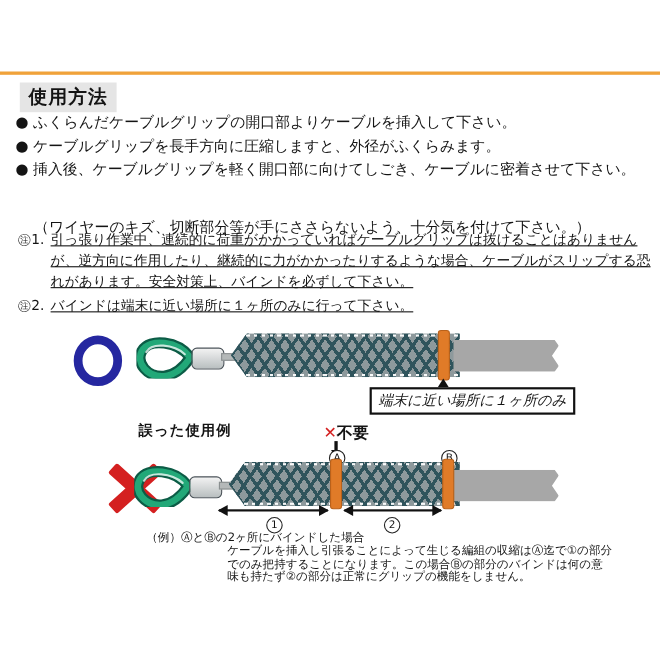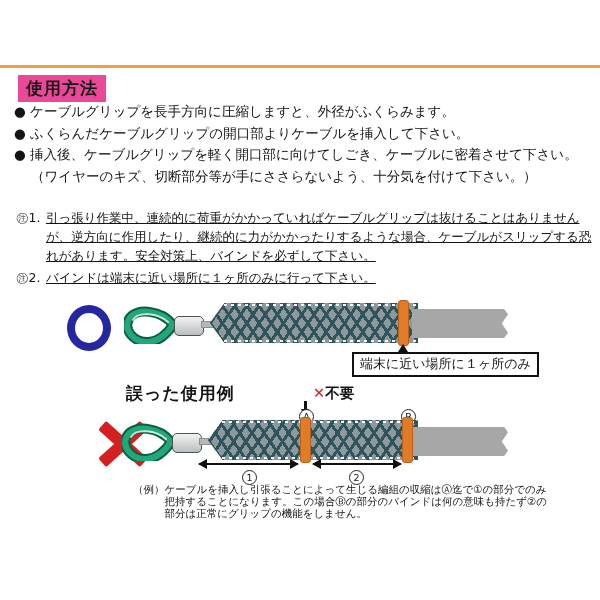--- a/index.html
+++ b/index.html
@@ -1,28 +1,28 @@
 <!DOCTYPE html>
 <html><head>
 <meta charset="utf-8">
 <style>
   html,body{margin:0;padding:0;background:#fff;}
   #page{position:relative;width:600px;height:600px;background:#ffffff;overflow:hidden;
         font-family:"DejaVu Sans","Liberation Sans",sans-serif;color:#141414;}
 
   
   .top-rule{position:absolute;left:0;top:65px;width:600px;height:2.5px;background:#f0a23a;}
-  .title-box{position:absolute;left:18px;top:75px;background:#ec4899;padding:2px 8px;
+  .title-box{position:absolute;left:18px;top:75px;background:#e5e5e5;padding:2px 8px;
              font-size:17px;font-weight:bold;letter-spacing:1px;}
   .subtitle{position:absolute;left:112px;top:80px;font-size:14.5px;}
 
   
   .bullets{position:absolute;left:14px;top:101px;width:580px;font-size:13.5px;line-height:21.5px;}
   .bullet{white-space:nowrap;}
-  .bullet.cont{padding-left:17px;}
+  .bullet.cont{padding-left:17px;margin-top:31px;}
   .notes{position:absolute;left:16px;top:208px;width:578px;font-size:12.5px;line-height:19px;}
   .note{display:flex;margin-bottom:3px;}
   .note .marker{flex:0 0 30px;white-space:nowrap;}
   .note .ntext{flex:1;text-decoration:underline;}
 
   
   .ok-ring{position:absolute;left:67px;top:305px;width:28px;height:30px;
            border:8px solid #2527a0;border-radius:50%;}
   .loop{position:absolute;}
   .ferrule{position:absolute;width:28px;height:18px;border:1px solid #4a5258;border-radius:5px;
@@ -38,28 +38,28 @@
         background-size:100% 2px,100% 2px,auto auto,auto auto;
         background-position:0 1px,0 calc(100% - 1px),0 0,0 0;
         background-repeat:no-repeat,no-repeat,repeat,repeat;
         clip-path:polygon(0 50%,7% 0,100% 0,100% 100%,7% 100%);}
   .cable{position:absolute;background:#a7a7a7;
          clip-path:polygon(0 0,96% 0,100% 18%,93.5% 50%,100% 82%,96% 100%,0 100%);}
   .band{position:absolute;width:11px;height:46px;background:#e07b28;border:1px solid #b9611a;
         border-radius:3px;box-sizing:border-box;}
 
   
-  .callout-box{position:absolute;left:352px;top:352px;border:2px solid #111;background:#fff;
-               padding:1px 6px 2px 6px;font-size:13px;white-space:nowrap;}
+  .callout-box{position:absolute;left:336px;top:352px;border:2px solid #111;background:#fff;
+               padding:1px 6px 2px 6px;font-size:13px;white-space:nowrap;font-style:italic;}
   .up-tri{position:absolute;width:0;height:0;border-left:5px solid transparent;
           border-right:5px solid transparent;border-bottom:8px solid #111;}
 
   
-  .d2-title{position:absolute;left:126px;top:382px;font-size:17px;font-weight:bold;letter-spacing:1px;text-align:center;}
-  .unnecessary{position:absolute;left:294px;top:384px;font-size:14.5px;font-weight:bold;white-space:nowrap;margin-left:19px;}
+  .d2-title{position:absolute;left:126px;top:382px;font-size:13px;font-weight:bold;letter-spacing:1px;text-align:center;}
+  .unnecessary{position:absolute;left:294px;top:384px;font-size:14.5px;font-weight:bold;white-space:nowrap;}
   .unnecessary .redx{color:#d42020;}
   .down-arrow{position:absolute;left:301px;top:401px;width:9px;height:16px;}
   .down-arrow .stem{position:absolute;left:3px;top:0;width:3px;height:9px;background:#111;}
   .down-arrow .head{position:absolute;left:0;top:8px;width:0;height:0;
        border-left:4.5px solid transparent;border-right:4.5px solid transparent;border-top:8px solid #111;}
   .badge{position:absolute;width:13px;height:13px;border:1px solid #222;border-radius:50%;
          background:#fff;font-size:9.5px;line-height:13px;text-align:center;box-sizing:content-box;}
   .bad-x{position:absolute;left:96px;top:419px;width:54px;height:50px;}
   .bad-x i{position:absolute;left:-1px;top:19px;width:56px;height:12px;background:#d42020;border-radius:2px;display:block;}
   .bad-x i:first-child{transform:rotate(42deg);}
@@ -78,22 +78,22 @@
 </style>
 </head>
 <body>
 
 <div id="page">
 
   <div class="top-rule"></div>
   <div class="title-box">使用方法</div>
 
   <div class="bullets">
+    <div class="bullet">● ふくらんだケーブルグリップの開口部よりケーブルを挿入して下さい。</div>
     <div class="bullet">● ケーブルグリップを長手方向に圧縮しますと、外径がふくらみます。</div>
-    <div class="bullet">● ふくらんだケーブルグリップの開口部よりケーブルを挿入して下さい。</div>
     <div class="bullet">● 挿入後、ケーブルグリップを軽く開口部に向けてしごき、ケーブルに密着させて下さい。</div>
     <div class="bullet cont">（ワイヤーのキズ、切断部分等が手にささらないよう、十分気を付けて下さい。）</div>
   </div>
 
   <div class="notes">
     <div class="note">
       <span class="marker">㊟1.</span>
       <span class="ntext">引っ張り作業中、連続的に荷重がかかっていればケーブルグリップは抜けることはありませんが、逆方向に作用したり、継続的に力がかかったりするような場合、ケーブルがスリップする恐れがあります。安全対策上、バインドを必ずして下さい。</span>
     </div>
     <div class="note">
@@ -148,17 +148,18 @@
   <div class="band" style="left:402px;top:417px;"></div>
 
   <div class="darrow" style="left:199px;top:463px;width:99px;"></div>
   <div class="darrow" style="left:313px;top:463px;width:88px;"></div>
   <div class="badge" style="left:242px;top:470px;">1</div>
   <div class="badge" style="left:349px;top:470px;">2</div>
 
   <div class="example">
     <span class="marker">（例）</span>
     <span class="body">
-      <span style="display:block;">ケーブルを挿入し引張ることによって生じる編組の収縮はⒶ迄で①の部分でのみ把持することになります。この場合Ⓑの部分のバインドは何の意味も持たず②の部分は正常にグリップの機能をしません。</span>
+      <span style="display:block;">ⒶとⒷの2ヶ所にバインドした場合</span>
+      <span style="display:block;margin-left:42px;">ケーブルを挿入し引張ることによって生じる編組の収縮はⒶ迄で①の部分でのみ把持することになります。この場合Ⓑの部分のバインドは何の意味も持たず②の部分は正常にグリップの機能をしません。</span>
     </span>
   </div>
 
 </div>
 
 </body></html>

